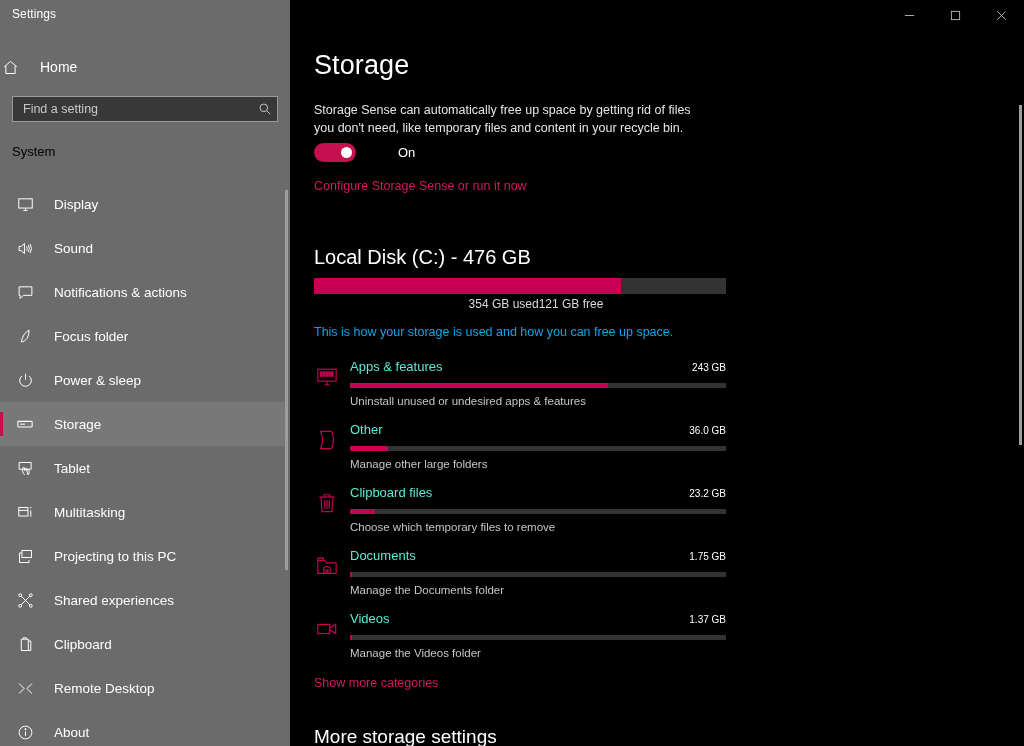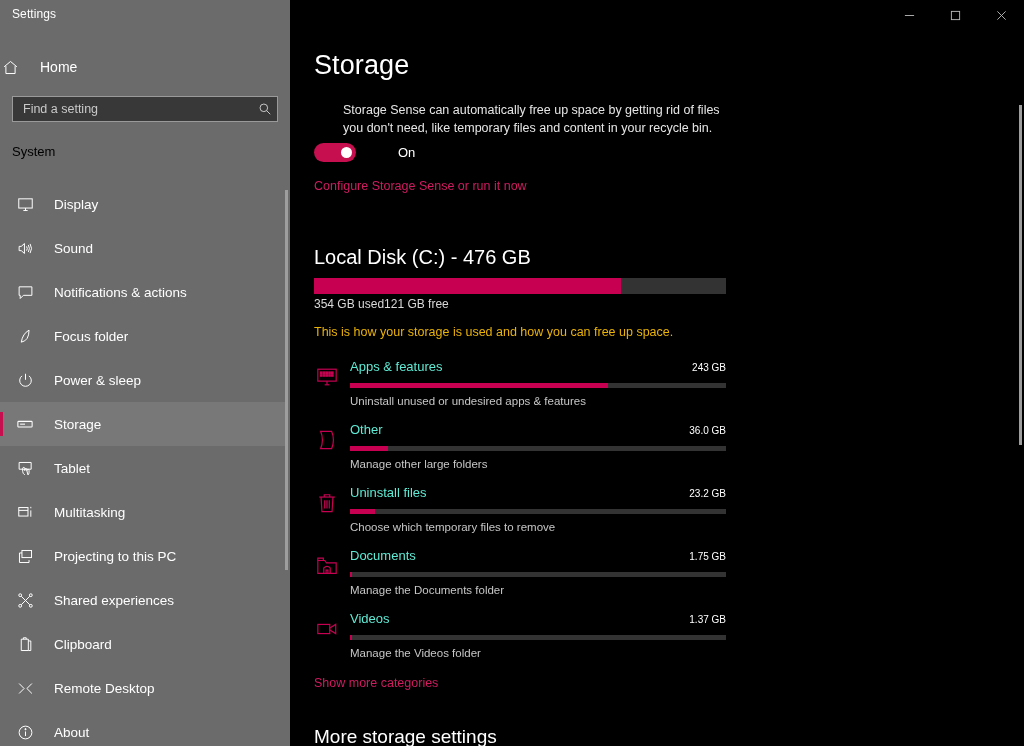--- a/index.html
+++ b/index.html
@@ -192,21 +192,20 @@
   }
 
   .sense-desc {
     position: absolute;
     left: 24px;
     top: 101px;
     width: 400px;
     font-size: 12.5px;
     line-height: 18px;
     color: #e6e6e6;
-    margin-left: 29px;
   }
 
   .toggle-row {
     position: absolute;
     left: 24px;
     top: 143px;
     display: flex;
     align-items: center;
     gap: 20px;
   }
@@ -261,35 +260,35 @@
     height: 16px;
     background: #333333;
   }
   .disk-bar .fill {
     height: 100%;
     background: #C70052;
   }
 
   .disk-legend {
     position: absolute;
-    left: 24px;
+    left: 40px;
     top: 297px;
     width: 412px;
     display: flex;
-    justify-content: flex-start;
+    justify-content: center;
     font-size: 12px;
     color: #d9d9d9;
   }
 
   .usage-note {
     position: absolute;
     left: 24px;
     top: 325px;
     font-size: 12.5px;
-    color: #eab308;
+    color: #0ea5e9;
   }
 
   #cat-list {
     position: absolute;
     left: 24px;
     top: 355px;
     width: 412px;
   }
 
   .cat-row {
@@ -652,21 +651,21 @@
               <svg width="22" height="22" viewBox="0 0 24 24" fill="none" stroke="currentColor" stroke-width="1.3">
                 <path d="M3.5 5.5 H20.5"></path>
                 <path d="M9 5.5 V3 H15 V5.5"></path>
                 <path d="M5.5 5.5 L6.5 21.5 H17.5 L18.5 5.5"></path>
                 <path d="M9.5 9 V18"></path>
                 <path d="M12 9 V18"></path>
                 <path d="M14.5 9 V18"></path>
               </svg>
             </span>
             <div class="cat-head">
-              <span class="cat-name">Uninstall files</span>
+              <span class="cat-name">Clipboard files</span>
               <span class="cat-size">23.2 GB</span>
             </div>
             <div class="cat-bar">
               <div class="fill" style="width: 6.6%;"></div>
             </div>
             <div class="cat-sub">Choose which temporary files to remove</div>
           </div>
           <div class="cat-row">
             <span class="cat-ico">
               <svg width="22" height="22" viewBox="0 0 24 24" fill="none" stroke="currentColor" stroke-width="1.3">

